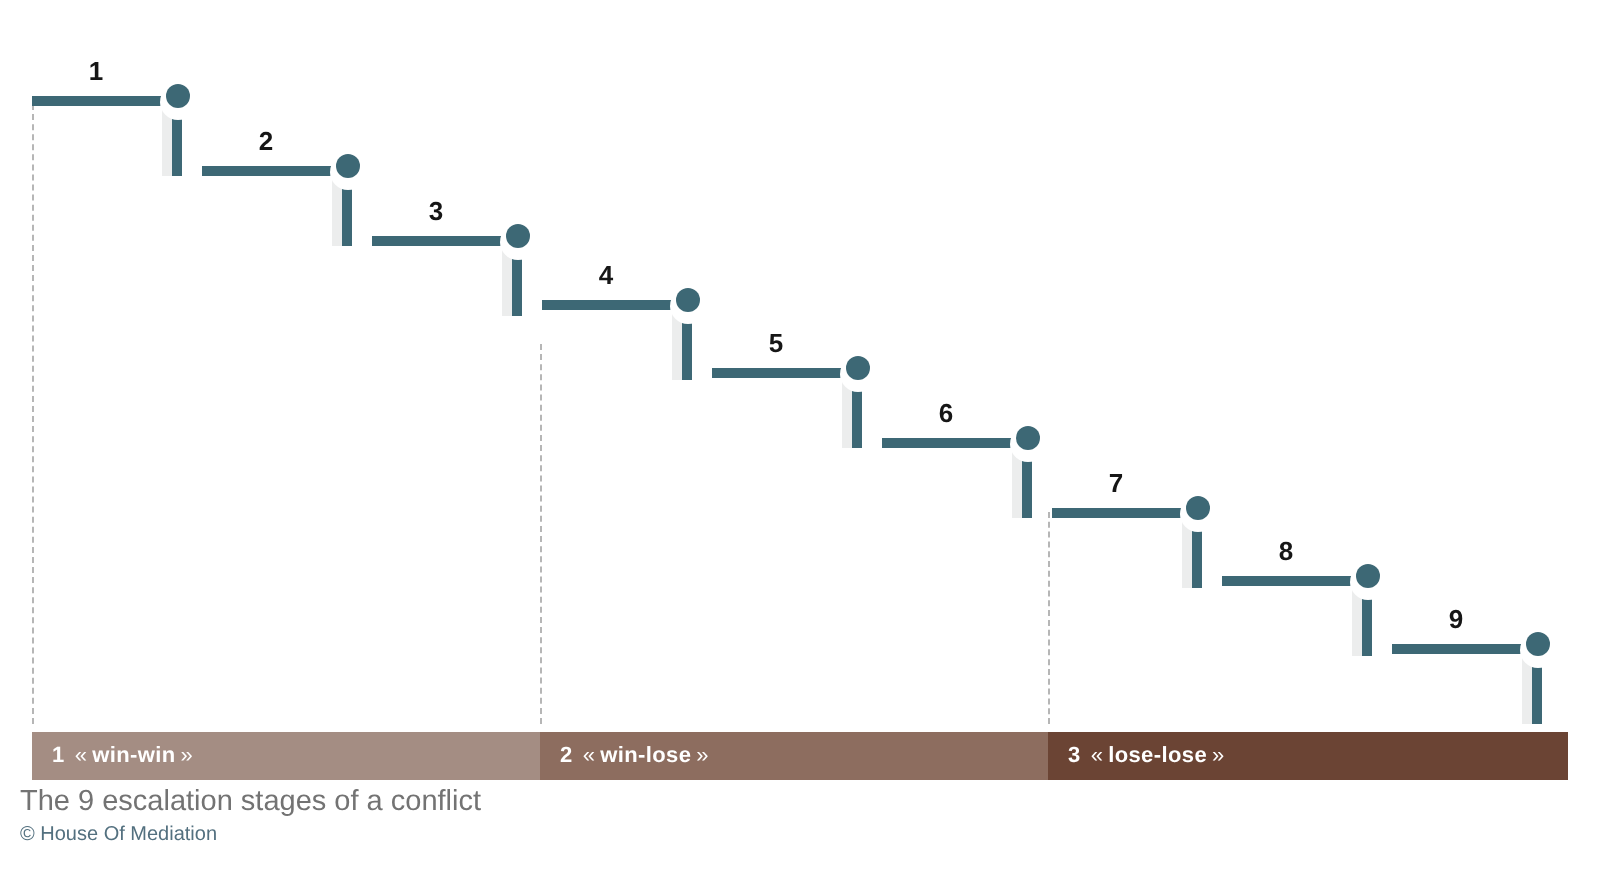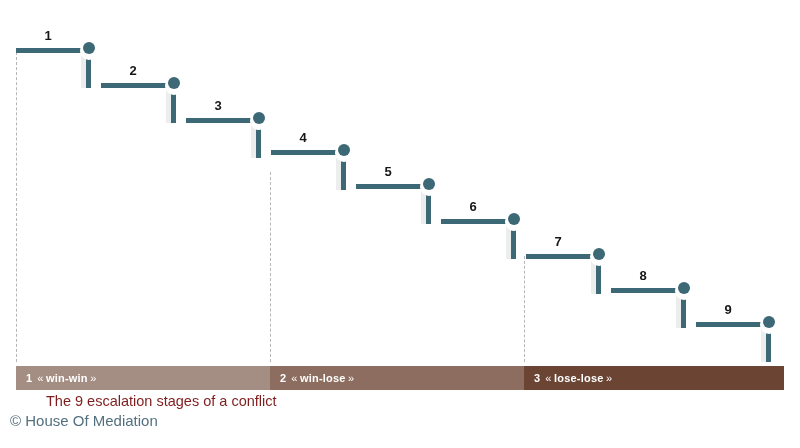--- a/index.html
+++ b/index.html
@@ -88,27 +88,26 @@
   }
 
   
   #caption {
     position: absolute;
     left: 10px;
     top: 392px;
   }
   #caption .title {
     font-size: 14.5px;
-    color: #7f1d1d;
+    color: #737373;
     line-height: 1.25;
     white-space: nowrap;
-    margin-left: 36px;
   }
   #caption .credit {
-    font-size: 15px;
+    font-size: 10px;
     color: #53707f;
     line-height: 1.3;
     margin-top: 1px;
     white-space: nowrap;
   }
 </style>
 </head>
 <body>
 
 <div id="stage">

